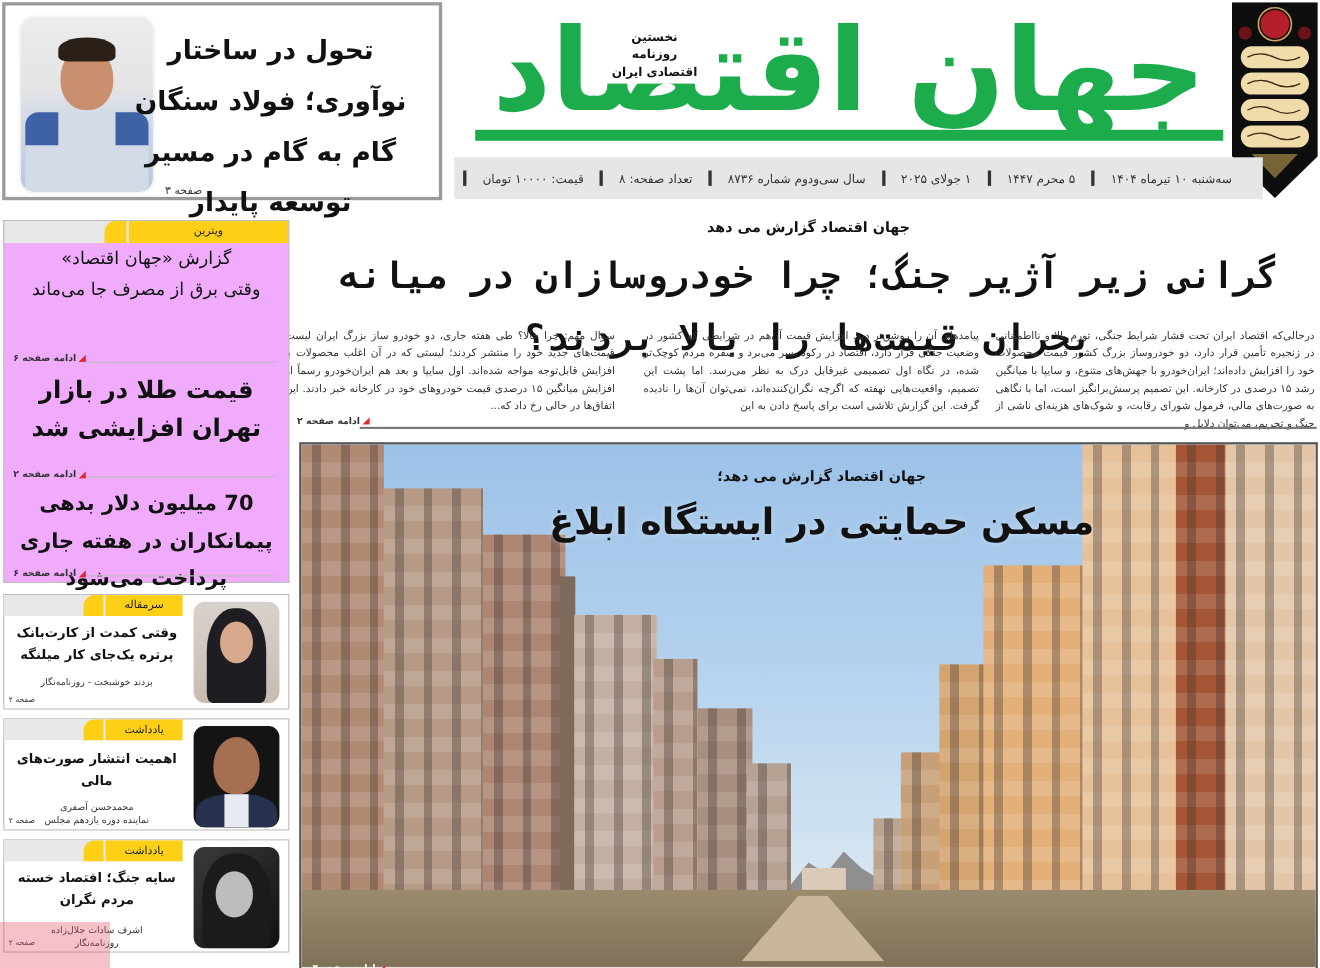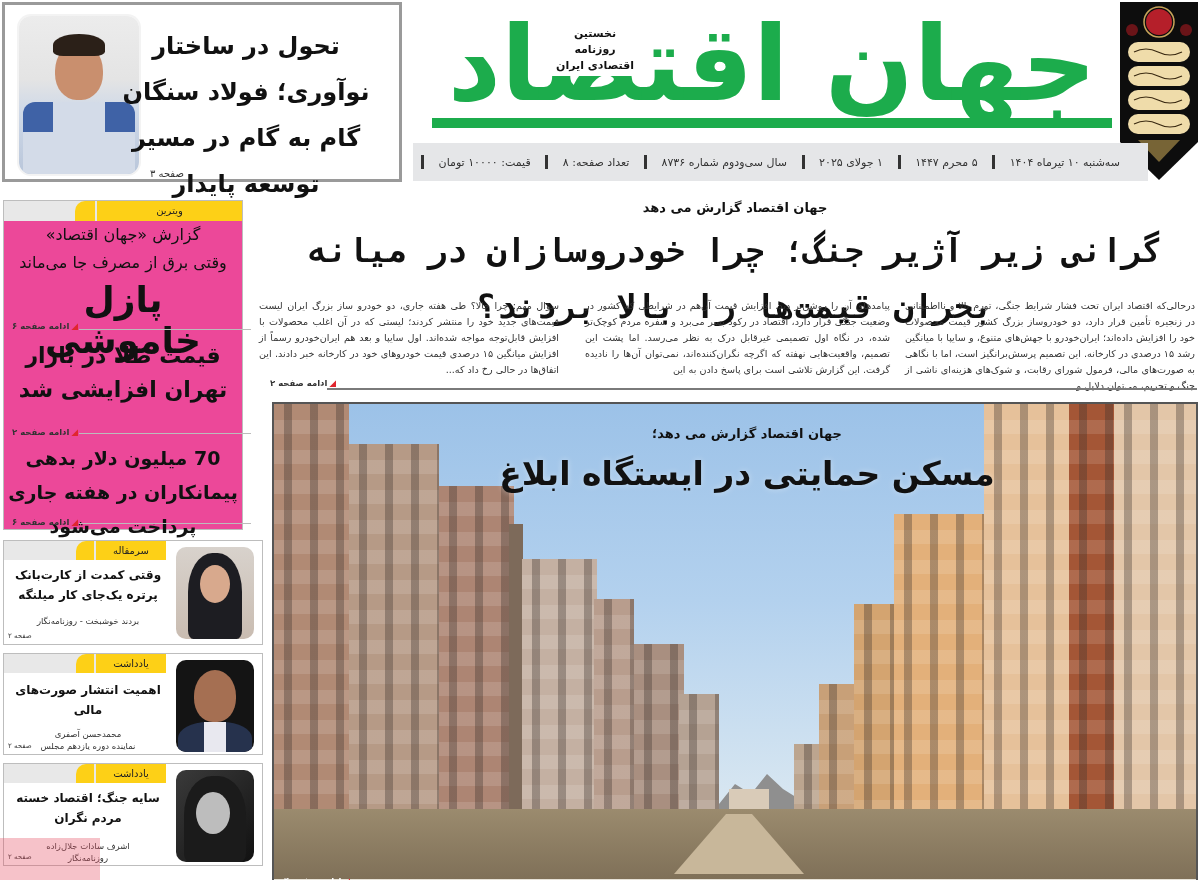--- a/index.html
+++ b/index.html
@@ -104,22 +104,22 @@
     position: absolute; left: 0; top: 50px; width: 926px; text-align: center;
     font-size: 33px; font-weight: bold; color: #111; padding-left: 20px;
     text-shadow: 0 0 6px rgba(255,255,255,0.4);
   }
   #photo-cont {
     position: absolute; left: 10px; bottom: 8px; font-size: 9px; font-weight: bold; color: #fff;
   }
 
   
   #vitrin {
-    position: absolute; left: 3px; top: 200px; width: 240px; height: 330px;
-    border: 1px solid #bdbdbd; background: #ec4899;
+    position: absolute; left: 3px; top: 200px; width: 260px; height: 330px;
+    border: 1px solid #bdbdbd; background: #f0abfc;
   }
   .tabbar { position: absolute; left: 0; top: 0; width: 100%; height: 20px; background: #e8e8e8; }
   .tab {
     position: absolute; right: 0; top: 0; height: 20px; background: #fdd017;
     font-size: 10px; text-align: center; line-height: 20px; color: #222;
   }
   .tab::before {
     content: ""; position: absolute; left: -22px; top: 0; width: 20px; height: 20px;
     background: #fdd017; border-radius: 10px 0 0 0;
   }
@@ -252,21 +252,20 @@
   <div id="photo-cont" class="rtl">
     <span class="cont" style="position:static;color:#fff;"><span class="mark"></span><span>ادامه صفحه ۴</span></span>
   </div>
 </div>
 
 <div id="vitrin">
   <div class="tabbar"></div>
   <div class="tab rtl" style="width:145px;right:0;">ویترین</div>
   <div class="l1 rtl">گزارش «جهان اقتصاد»</div>
   <div class="l2 rtl">وقتی برق از مصرف جا می‌ماند</div>
-  <div class="l3 rtl">پازل خاموشی</div>
   <div class="cont rtl" style="left:8px;top:120px;">
     <span class="mark"></span><span>ادامه صفحه ۶</span>
   </div>
   <div class="hrule" style="left:75px;top:128px;width:172px;"></div>
 
   <div class="side-head rtl" style="top:138px;">قیمت طلا در بازار تهران افزایشی شد</div>
   <div class="cont rtl" style="left:8px;top:226px;">
     <span class="mark"></span><span>ادامه صفحه ۲</span>
   </div>
   <div class="hrule" style="left:75px;top:232px;width:172px;"></div>

